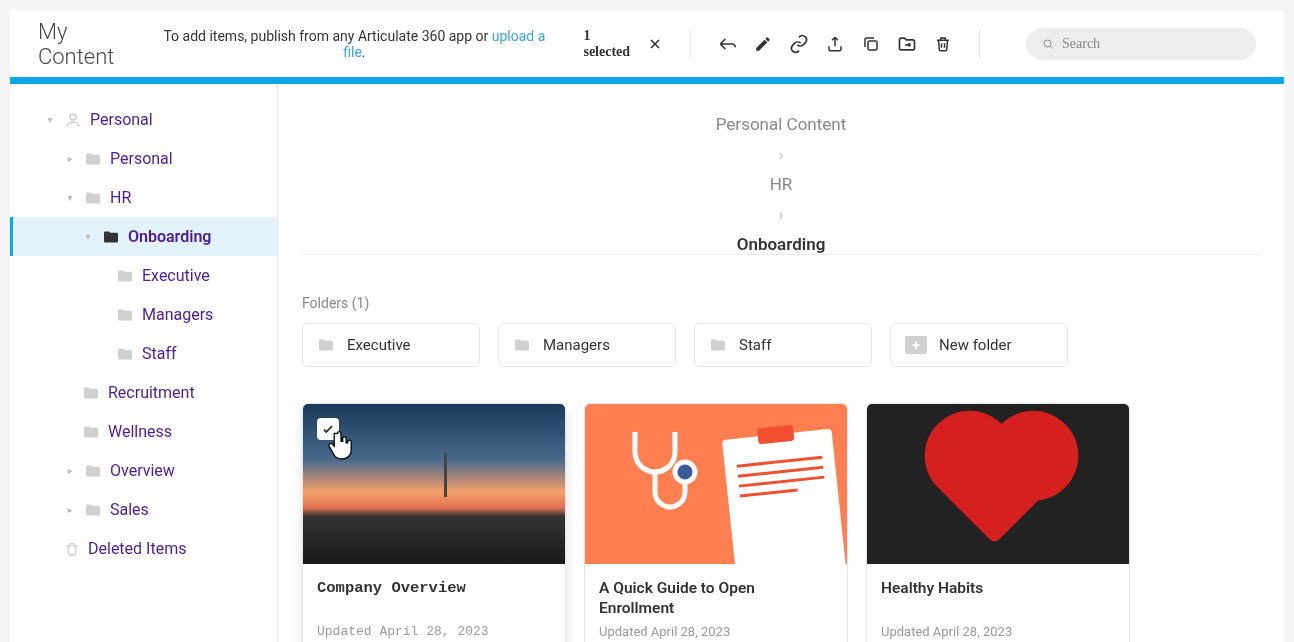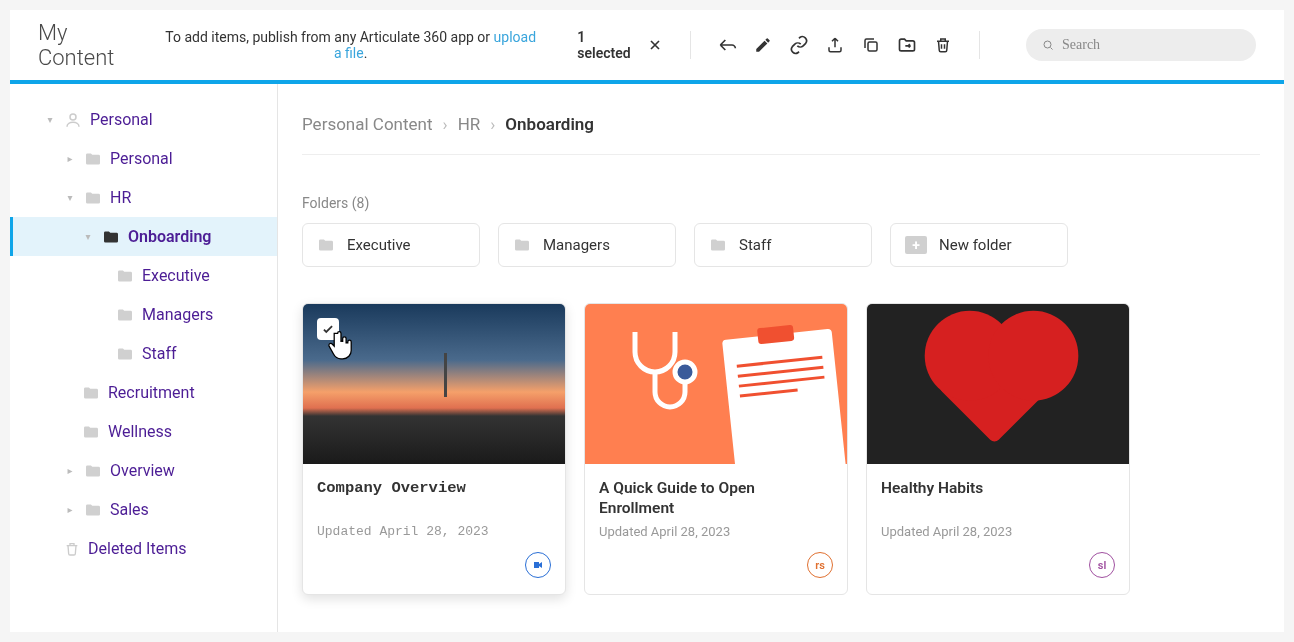--- a/index.html
+++ b/index.html
@@ -1,23 +1,23 @@
 <!DOCTYPE html>
 <html><head>
 <meta charset="utf-8">
 <style>
 * { box-sizing: border-box; margin: 0; padding: 0; }
 body { font-family: -apple-system, BlinkMacSystemFont, "Segoe UI", Roboto, "Helvetica Neue", Arial, sans-serif; background: #f5f5f5; color: #333; font-size: 14px; }
 .app { background: #fff; margin: 10px; min-height: 622px; }
-.topbar { height: 74px; display: flex; align-items: center; padding: 0 28px; border-bottom: 4px solid #0ea5e9; gap: 18px; }
+.topbar { height: 74px; display: flex; align-items: center; padding: 0 28px; border-bottom: 7px solid #0ea5e9; gap: 18px; }
 .page-title { font-size: 22px; font-weight: 300; color: #4a4a4a; }
 .subtitle { font-size: 14px; color: #333; text-align: center; }
 .subtitle .upload-link { color: #39a5dc; cursor: pointer; }
 .topbar-spacer { flex: 1; }
-.selection-info { display: flex; align-items: center; gap: 8px; font-size: 14px; font-weight: 600; color: #333; }
+.selection-info { display: flex; align-items: center; gap: 8px; font-size: 14px; font-weight: 600; color: #333; font-family: Liberation Serif, serif; }
 .close-x { width: 16px; height: 16px; cursor: pointer; }
 .vsep { width: 1px; height: 28px; background: #e5e5e5; margin: 0 8px; }
 .toolbar-icons { display: flex; align-items: center; gap: 16px; }
 .icon-btn { width: 20px; height: 20px; cursor: pointer; display: flex; align-items: center; justify-content: center; }
 .search-wrap { margin-left: 20px; }
 .search-box { display: flex; align-items: center; background: #ededed; border-radius: 20px; padding: 8px 16px; width: 230px; gap: 8px; }
 .search-box input { border: none; background: transparent; outline: none; font-size: 14px; color: #333; flex: 1; font-family: Liberation Serif, serif; }
 .search-box input::placeholder { color: #888; }
 .main { display: flex; }
 .sidebar { width: 268px; border-right: 1px solid #e5e5e5; padding-top: 16px; min-height: 548px; }
@@ -26,21 +26,21 @@
 .tree-row .lbl { font-size: 16px; color: #4c1d95; }
 .indent-1 { padding-left: 54px; }
 .indent-2 { padding-left: 72px; }
 .indent-3 { padding-left: 106px; }
 .tree-row.active { background: #e3f3fb; border-left: 3px solid #0ea5e9; padding-left: 69px; }
 .tree-row.active .lbl { font-weight: 600; }
 .folder-icon { width: 18px; height: 14px; display: inline-block; }
 .person-icon { color: #ccc; }
 .trash-icon-sm { width: 16px; height: 18px; }
 .content { flex: 1; padding: 30px 24px; }
-.breadcrumb { display: flex; align-items: center; gap: 10px; font-size: 17px; color: #888; padding-bottom: 20px; border-bottom: 1px solid #eee; margin-bottom: 40px; }
+.breadcrumb { display: flex; align-items: center; gap: 10px; font-size: 17px; color: #888; border-bottom: 1px solid #eee; margin-bottom: 40px; flex-direction: column; }
 .breadcrumb .crumb { cursor: pointer; }
 .breadcrumb .sep { color: #bbb; }
 .breadcrumb .current { color: #333; font-weight: 600; }
 .section-label { color: #888; font-size: 14px; margin-bottom: 12px; }
 .folder-row { display: flex; gap: 18px; margin-bottom: 36px; }
 .folder-card { display: flex; align-items: center; gap: 12px; border: 1px solid #e5e5e5; border-radius: 6px; padding: 12px 14px; width: 178px; cursor: pointer; }
 .folder-card .fname { font-size: 15px; color: #333; }
 .plus-folder { width: 22px; height: 18px; background: #d0d0d0; border-radius: 2px; display: flex; align-items: center; justify-content: center; color: #fff; font-size: 14px; font-weight: bold; }
 .cards { display: flex; gap: 18px; }
 .card { width: 264px; border: 1px solid #e5e5e5; border-radius: 6px; overflow: hidden; background: #fff; position: relative; cursor: pointer; }
@@ -227,21 +227,21 @@
 
     <div class="content">
       <div class="breadcrumb">
         <span class="crumb">Personal Content</span>
         <span class="sep">›</span>
         <span class="crumb">HR</span>
         <span class="sep">›</span>
         <span class="current">Onboarding</span>
       </div>
 
-      <div class="section-label">Folders (8)</div>
+      <div class="section-label">Folders (1)</div>
       <div class="folder-row">
         <div class="folder-card">
           <svg class="folder-icon" viewBox="0 0 24 20" width="22" height="18" fill="#d0d0d0">
               <path d="M2 4a2 2 0 012-2h5l2 2h9a2 2 0 012 2v10a2 2 0 01-2 2H4a2 2 0 01-2-2V4z"></path>
             </svg>
           <span class="fname">Executive</span>
         </div>
         <div class="folder-card">
           <svg class="folder-icon" viewBox="0 0 24 20" width="22" height="18" fill="#d0d0d0">
               <path d="M2 4a2 2 0 012-2h5l2 2h9a2 2 0 012 2v10a2 2 0 01-2 2H4a2 2 0 01-2-2V4z"></path>

